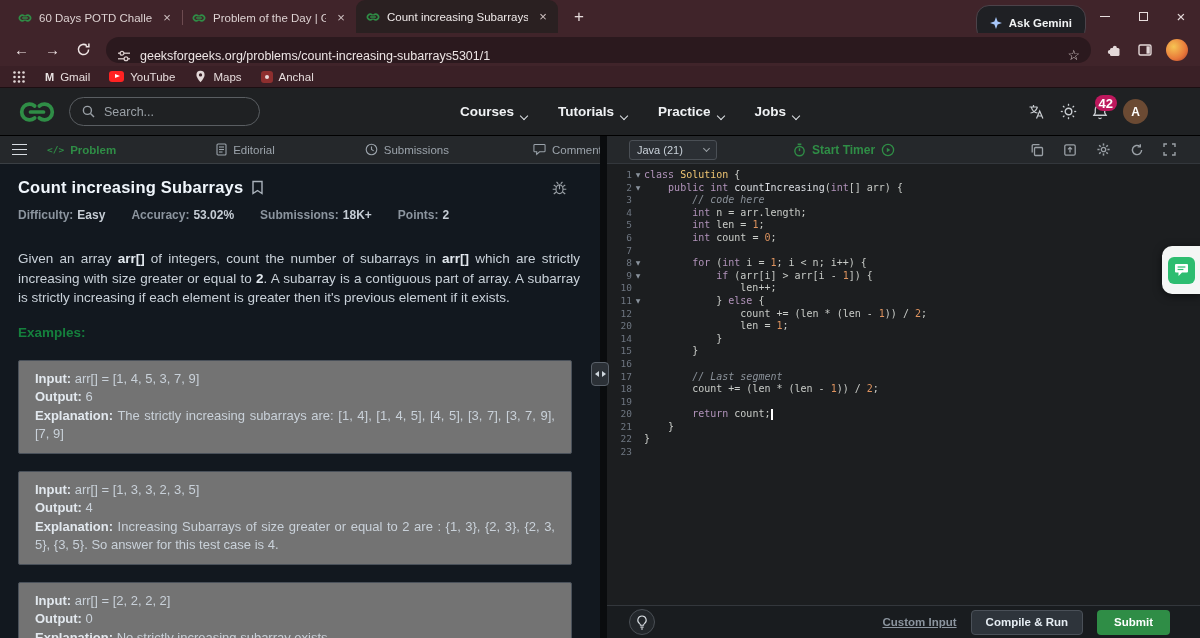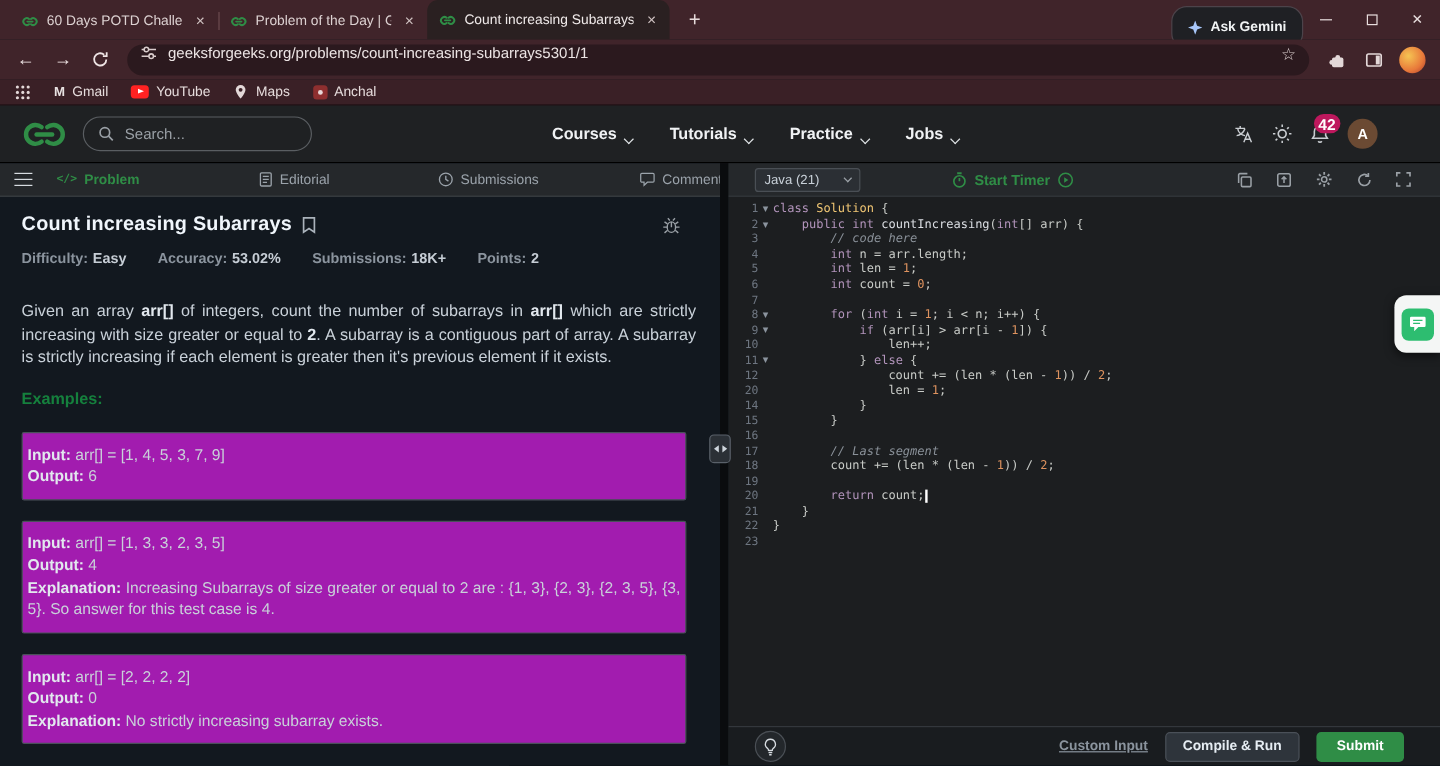--- a/index.html
+++ b/index.html
@@ -20,21 +20,21 @@
   .gemini{position:absolute;right:114px;top:5px;height:36px;display:flex;align-items:center;gap:7px;
           padding:0 13px;background:#1f2024;border:1px solid #4c434a;border-radius:13px;color:#f1f3f4;font-size:11.5px;font-weight:700}
   .wincontrols{position:absolute;right:0;top:0;height:33px;display:flex}
   .wc{width:38px;height:33px;display:flex;align-items:center;justify-content:center;color:#e8dede;font-size:15px}
   .min-glyph{width:10px;height:1.5px;background:#e8dede;display:block}
   .max-glyph{width:9px;height:9px;border:1.5px solid #e8dede;display:block}
 
   
   .navbar{position:absolute;top:33px;left:0;right:0;height:33px;background:#40242a;display:flex;align-items:center;padding:0 8px;gap:4px}
   .navicon{width:27px;height:27px;display:flex;align-items:center;justify-content:center;color:#efe5e5;font-size:15px;border-radius:50%;flex:none}
-  .urlbar{flex:1;height:26px;background:#2b191e;border-radius:13px;display:flex;align-items:flex-start;padding:0 11px;gap:9px;margin:0 5px;min-width:0}
+  .urlbar{flex:1;height:26px;background:#2b191e;border-radius:13px;display:flex;align-items:flex-end;padding:0 11px;gap:9px;margin:0 5px;min-width:0}
   .url{flex:1;color:#ece4e4;font-size:12.5px;white-space:nowrap;overflow:hidden}
   .star{color:#dccfcf;font-size:14px;flex:none}
   .avatar-chrome{width:22px;height:22px;border-radius:50%;flex:none;margin:0 4px;
      background:radial-gradient(circle at 35% 35%,#f6c453,#e8793a 60%,#a83a2c)}
 
   
   .bookmarksbar{position:absolute;top:66px;left:0;right:0;height:22px;background:#3a2026;display:flex;align-items:center;gap:19px;
                 padding:0 12px;font-size:11.5px;color:#e6dcdc;border-bottom:1px solid #1c0e12}
   .bm{display:flex;align-items:center;gap:6px}
   .gmail-m{font-weight:800;font-size:11px;color:#e8e2e2}
@@ -70,22 +70,22 @@
   .problem-body{padding:14px 20px 0 18px;height:474px;overflow:hidden}
   .p-title-row{display:flex;align-items:center}
   .p-title{font-size:16.5px;font-weight:700;color:#f0f6fc;letter-spacing:.2px}
   .p-title-row .bm-ic{margin-left:8px}
   .bug{margin-left:auto;margin-right:12px}
   .p-meta{display:flex;gap:26px;margin-top:11px;font-size:12px;color:#8b949e;font-weight:700}
   .p-meta .val{color:#c6cdd5;margin-left:4px}
   .p-desc{margin-top:27px;font-size:13.5px;line-height:19.5px;color:#c9d1d9;text-align:justify}
   .bold{font-weight:700;color:#e2e8ee}
   .p-examples-h{margin-top:17px;font-size:13.5px;font-weight:700;color:#15803d}
-  .example{margin-top:20px;background:#a21caf;border:1px solid #4a515a;border-radius:2px;
-           padding:9px 4px;font-size:13px;line-height:18.5px;color:#c9d1d9;margin-right:8px}
+  .example{margin-top:20px;background:#737373;border:1px solid #4a515a;border-radius:2px;
+           padding:9px 16px;font-size:13px;line-height:18.5px;color:#c9d1d9;margin-right:8px}
   .example + .example{margin-top:17px}
   .just{text-align:justify}
 
   
   .divider{position:absolute;top:136px;left:600px;width:7px;height:502px;background:#0a0c0e}
   .divider-handle{position:absolute;top:362px;left:591px;width:18px;height:24px;background:#2b3036;border:1px solid #5a616a;
                   border-radius:4px;display:flex;align-items:center;justify-content:center;gap:3px;z-index:6}
   .tri-l{width:0;height:0;border-style:solid;border-width:3.5px 4.5px 3.5px 0;border-color:transparent #cfd6dd transparent transparent}
   .tri-r{width:0;height:0;border-style:solid;border-width:3.5px 0 3.5px 4.5px;border-color:transparent transparent transparent #cfd6dd}
 
@@ -363,20 +363,21 @@
         <span><span>Accuracy:</span><span class="val">53.02%</span></span>
         <span><span>Submissions:</span><span class="val">18K+</span></span>
         <span><span>Points:</span><span class="val">2</span></span>
       </div>
       <div class="p-desc"><span>Given an array </span><span class="bold">arr[]</span><span> of integers, count the number of subarrays in </span><span class="bold">arr[]</span><span> which are strictly increasing with size greater or equal to </span><span class="bold">2</span><span>. A subarray is a contiguous part of array. A subarray is strictly increasing if each element is greater then it's previous element if it exists.</span></div>
       <div class="p-examples-h">Examples:</div>
 
       <div class="example">
         <div><span class="bold">Input:</span> <span>arr[] = [1, 4, 5, 3, 7, 9]</span></div>
         <div><span class="bold">Output:</span> <span>6</span></div>
+        <div class="just"><span class="bold">Explanation:</span> <span>The strictly increasing subarrays are: [1, 4], [1, 4, 5], [4, 5], [3, 7], [3, 7, 9], [7, 9]</span></div>
       </div>
       <div class="example">
         <div><span class="bold">Input:</span> <span>arr[] = [1, 3, 3, 2, 3, 5]</span></div>
         <div><span class="bold">Output:</span> <span>4</span></div>
         <div class="just"><span class="bold">Explanation:</span> <span>Increasing Subarrays of size greater or equal to 2 are : {1, 3}, {2, 3}, {2, 3, 5}, {3, 5}. So answer for this test case is 4.</span></div>
       </div>
       <div class="example">
         <div><span class="bold">Input:</span> <span>arr[] = [2, 2, 2, 2]</span></div>
         <div><span class="bold">Output:</span> <span>0</span></div>
         <div class="just"><span class="bold">Explanation:</span> <span>No strictly increasing subarray exists.</span></div>

